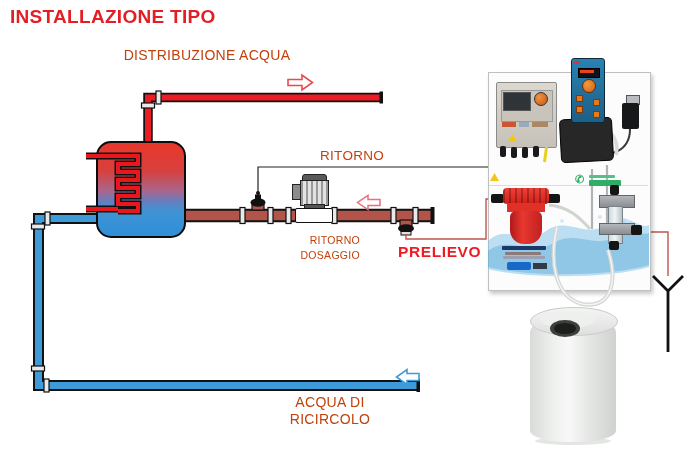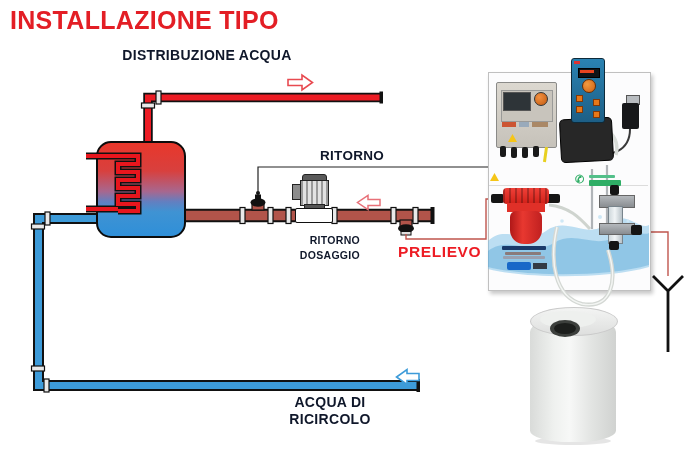--- a/index.html
+++ b/index.html
@@ -1,20 +1,20 @@
 <!DOCTYPE html>
 <html><head>
 <meta charset="utf-8">
 <style>
   html,body{margin:0;padding:0;background:#fff;}
   #canvas{position:relative;width:700px;height:451px;background:#fff;overflow:hidden;
           font-family:"Liberation Sans",sans-serif;}
   .abs{position:absolute;}
-  .lbl{color:#0f172a;font-weight:700;text-align:center;letter-spacing:.3px;}
-  #title{left:10px;top:6px;font-size:25px;font-weight:700;color:#e31e25;letter-spacing:.3px;}
+  .lbl{color:#c2410c;font-weight:400;text-align:center;letter-spacing:.3px;}
+  #title{left:10px;top:6px;font-size:19px;font-weight:700;color:#e31e25;letter-spacing:.3px;}
   #lbl-dist{left:112px;top:47px;width:190px;font-size:14px;line-height:16px;}
   #lbl-dosing{left:320px;top:148px;font-size:13.5px;}
   #lbl-return{left:290px;top:233px;width:70px;font-size:10.5px;line-height:14.5px;text-align:right;}
   #lbl-sampling{left:398px;top:243px;font-size:15.5px;font-weight:700;color:#ed1c24;letter-spacing:.6px;}
   #lbl-makeup{left:255px;top:394px;width:150px;font-size:14px;line-height:17px;}
   svg{display:block;}
   
   #tank{left:96px;top:141px;width:86px;height:93px;border:2px solid #0c0c0c;border-radius:15px;
     background:linear-gradient(180deg,#e8372b 0%,#d8403e 30%,#a8678e 52%,#637fc0 63%,#3f93d3 74%,#2f8fd8 100%);}
   

